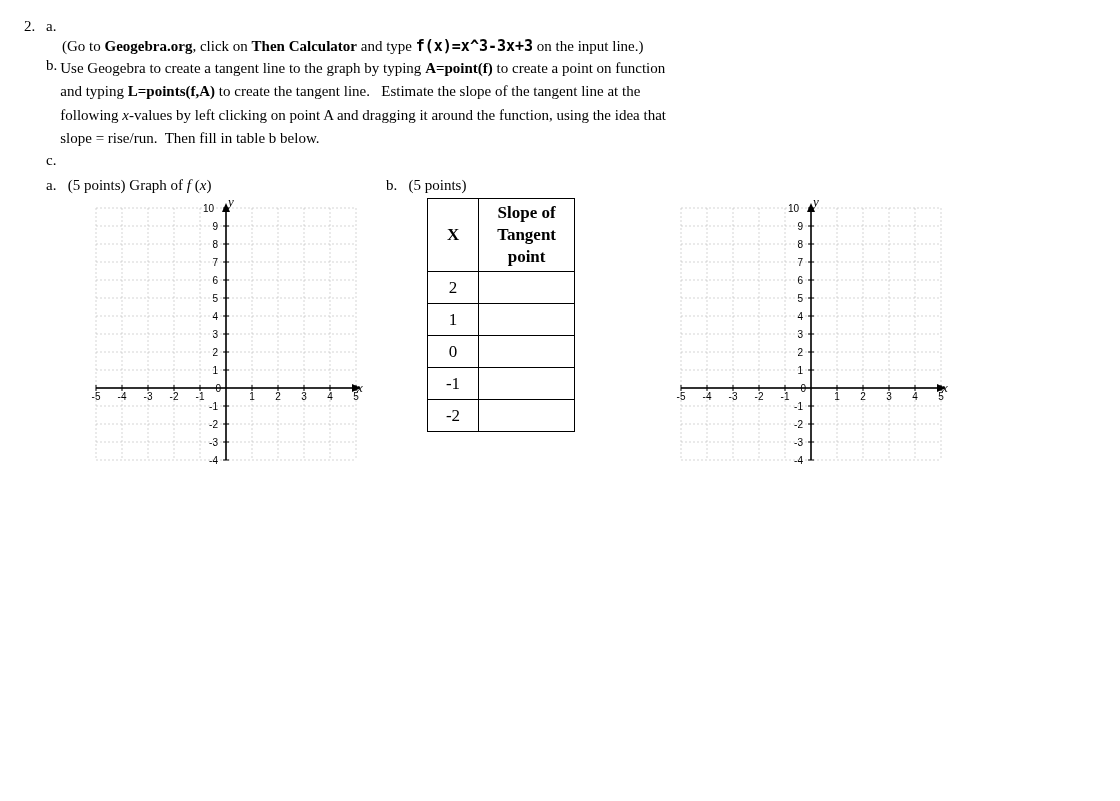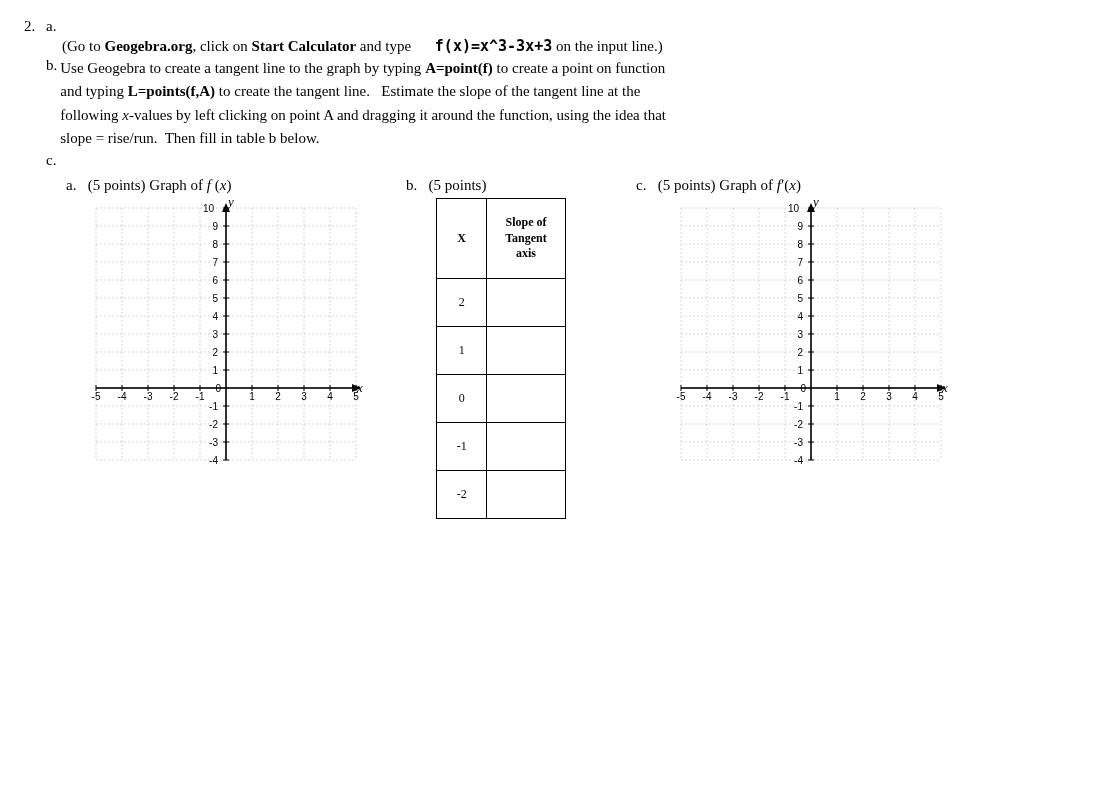--- a/index.html
+++ b/index.html
@@ -22,25 +22,25 @@
     }
 
     .data-table {
       border-collapse: collapse;
       font-size: 15px;
       margin-top: 0;
     }
 
     .data-table th, .data-table td {
       border: 1.5px solid #000;
-      padding: 16px 18px;
+      padding: 3px 18px;
       text-align: center;
       min-width: 50px;
       height: 32px;
-      font-size: 12px;
+      font-size: 17px;
     }
 
     .data-table th {
       font-weight: bold;
       background: #fff;
       vertical-align: middle;
     }
 
     .header-cell {
       padding: 6px 14px;
@@ -55,47 +55,44 @@
   <div style="display:flex; flex-direction:row; align-items:flex-start; gap:4px;">
     <span style="font-size:15px; min-width:18px;">2.</span>
     <div style="flex:1;">
 
       <div style="display:flex; flex-direction:row; align-items:flex-start; gap:3px; margin-bottom:2px;">
         <span>a.</span>
       </div>
 
       <div style="margin-left:16px; margin-bottom:2px;">
         <span>
-          (Go to <strong>Geogebra.org</strong>, click on <strong>Start Calculator</strong> and type <strong><span style="font-family:monospace;margin-left:20px;">f(x)=x^3-3x+3</span></strong> on the input line.)
+          (Go to <strong>Geogebra.org</strong>, click on <strong>Then Calculator</strong> and type <strong><span style="font-family:monospace;">f(x)=x^3-3x+3</span></strong> on the input line.)
         </span>
       </div>
 
       <div style="display:flex; flex-direction:row; align-items:flex-start; gap:3px; margin-bottom:2px;">
         <span>b.</span>
         <div style="line-height:1.55;font-family:Liberation Serif, serif;">
           Use Geogebra to create a tangent line to the graph by typing <strong>A=point(f)</strong> to create a point on function<br>
           and typing <strong>L=points(f,A)</strong> to create the tangent line.&nbsp;&nbsp; Estimate the slope of the tangent line at the<br>
           following <em>x</em>-values by left clicking on point A and dragging it around the function, using the idea that<br>
           slope = rise/run.&nbsp; Then fill in table b below.
         </div>
       </div>
 
       <div style="display:flex; flex-direction:row; align-items:flex-start; gap:3px; margin-bottom:8px;">
         <span>c.</span>
       </div>
 
       <div style="display:flex; flex-direction:row; align-items:flex-start; margin-bottom:4px;">
-        <div style="width:340px;margin-left:20px;">
+        <div style="width:340px;">
           <span>a.&nbsp;&nbsp; (5 points) Graph of <em>f</em>&nbsp;(<em>x</em>)</span>
         </div>
         <div style="width:230px; text-align:left;">
           <span>b.&nbsp;&nbsp; (5 points)</span>
-        </div>
-        <div style="width:370px;">
-          <span>c.&nbsp;&nbsp; (5 points) Graph of <em>f</em>′(<em>x</em>)</span>
         </div>
       </div>
 
       <div style="display:flex; flex-direction:row; align-items:flex-start;">
 
         <div style="width:340px; display:flex; justify-content:center;">
           <svg width="300" height="290" class="graph-canvas">
 
             <defs>
               <pattern id="smallGridA" width="15" height="15" patternUnits="userSpaceOnUse">
@@ -196,21 +193,21 @@
         </div>
 
         <div style="width:230px; display:flex; flex-direction:column; align-items:center; padding-top:0;">
           <table class="data-table">
             <thead>
               <tr>
                 <th class="header-cell">X</th>
                 <th class="header-cell">
                   <span>Slope of</span><br>
                   <span>Tangent</span><br>
-                  <span>axis</span>
+                  <span>point</span>
                 </th>
               </tr>
             </thead>
             <tbody>
               <tr>
                 <td>2</td>
                 <td>&nbsp;</td>
               </tr>
               <tr>
                 <td>1</td>

